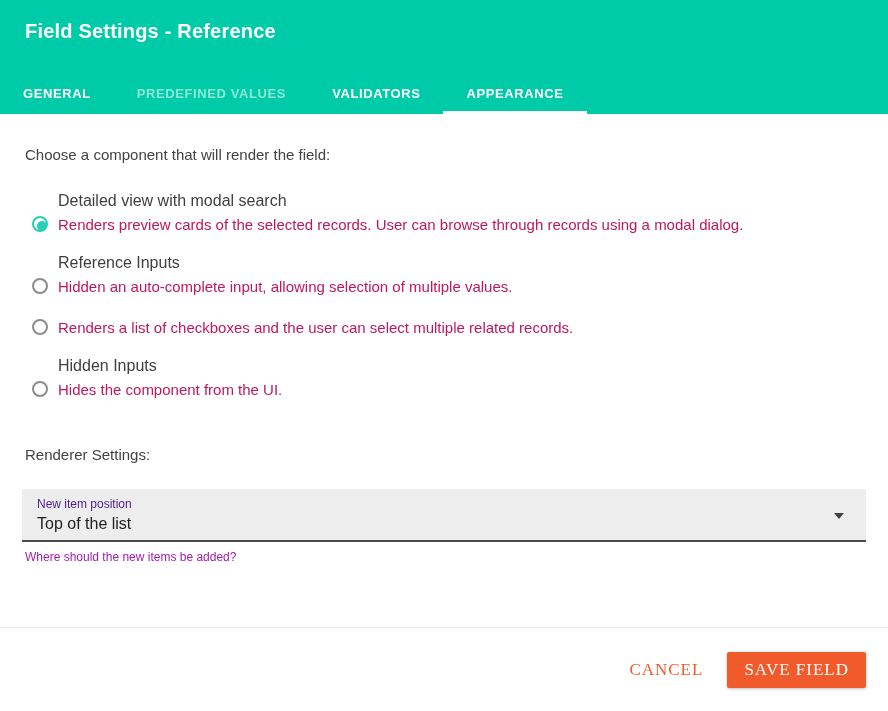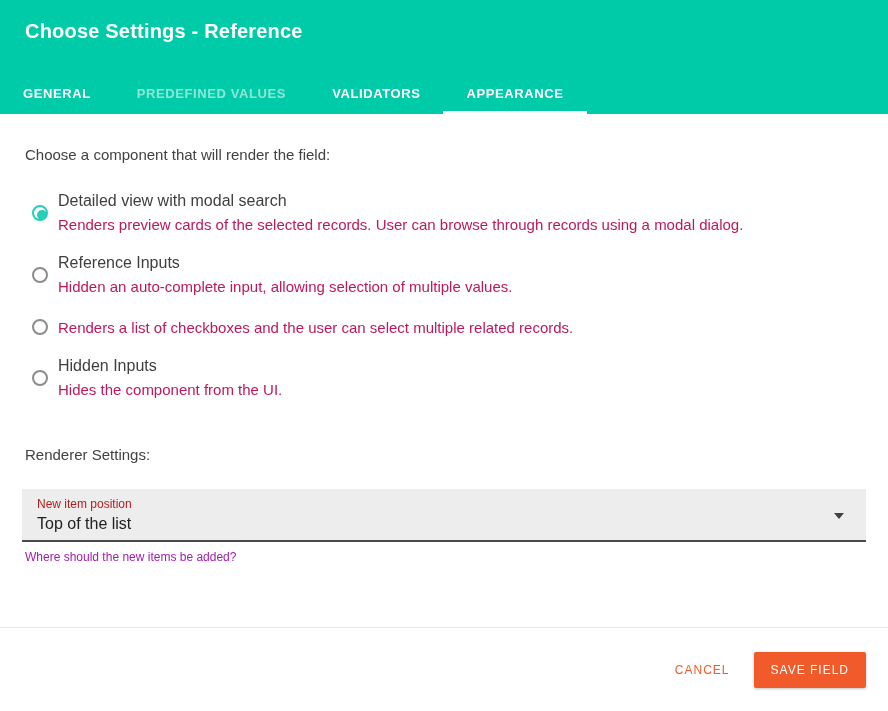--- a/index.html
+++ b/index.html
@@ -16,58 +16,58 @@
          letter-spacing:.6px; color:#ffffff; border-bottom:3px solid transparent;
          cursor:pointer; white-space:nowrap; }
   .tab.disabled { color:rgba(255,255,255,.55); }
   .tab.active { border-bottom-color:#ffffff; }
 
   
   .content { padding:0 22px 0 25px; flex:1 1 auto; }
   .prompt { margin-top:32px; font-size:15px; color:#424242; }
 
   .options { margin-top:27px; margin-left:7px; }
-  .option { display:flex; align-items:center; margin-bottom:16px; cursor:pointer;margin-top:20px; }
+  .option { display:flex; align-items:flex-end; margin-bottom:16px; cursor:pointer;margin-top:20px; }
   .radio { flex:none; width:16px; height:16px; border:2px solid #8C8C8C; border-radius:50%;
            margin-top:4px; margin-right:10px; position:relative; background:#fff; }
   .radio.selected { border-color:#26CFB6; }
   .radio.selected::after { content:""; position:absolute; left:3px; top:3px; width:10px; height:10px;
            border-radius:50%; background:#26CFB6; }
   .option-label { font-size:16px; line-height:21px; color:#3F3F3F; }
   .option-desc  { font-size:15px; line-height:15px; color:#be185d; margin-top:6px; }
 
   .section-heading { margin-top:49px; font-size:15px; color:#424242; }
 
   .select-field { position:relative; margin-top:26px; margin-left:-3px; background:#EDEDED;
                   border-bottom:2px solid #4A4A4A; padding:8px 15px 6px; cursor:pointer; }
-  .select-label { font-size:12px; line-height:14px; color:#b91c1c; }
+  .select-label { font-size:12px; line-height:14px; color:#4c1d95; }
   .select-value { font-size:16px; line-height:20px; color:#212121; margin-top:3px; }
   .dropdown-arrow { position:absolute; right:22px; top:calc(50% - 2px); width:0; height:0;
                   border-left:5px solid transparent; border-right:5px solid transparent;
                   border-top:6px solid #424242; }
   .helper { margin-top:8px; font-size:12px; color:#a21caf; }
 
   .divider { margin-top:34px; height:1px; background:#E8E8E8; width:100%; }
 
   
   .footer { flex:none; height:83px; display:flex; align-items:center; justify-content:flex-end;
             gap:18px; padding-right:22px; }
-  .btn { font-family:Liberation Sans, sans-serif; font-size:12px; font-weight:500;
+  .btn { font-family:Liberation Serif, serif; font-size:17px; font-weight:500;
          letter-spacing:1px; border:none; background:none; cursor:pointer; }
   .btn-text { color:#F15B2B; padding:8px 6px; }
   .btn-filled { background:#F15B2B; color:#ffffff; height:36px; padding:7px 17px;
                 border-radius:2px; box-shadow:0 1px 3px rgba(0,0,0,.25); }
 </style>
 </head>
 <body>
 
 <div class="dialog">
 
   <div class="header">
-    <div class="title">Choose Settings - Reference</div>
+    <div class="title">Field Settings - Reference</div>
     <div class="tabs">
       <div class="tab">GENERAL</div>
       <div class="tab disabled">PREDEFINED VALUES</div>
       <div class="tab">VALIDATORS</div>
       <div class="tab active">APPEARANCE</div>
     </div>
   </div>
 
   <div class="content">
     <div class="prompt">Choose a component that will render the field:</div>

